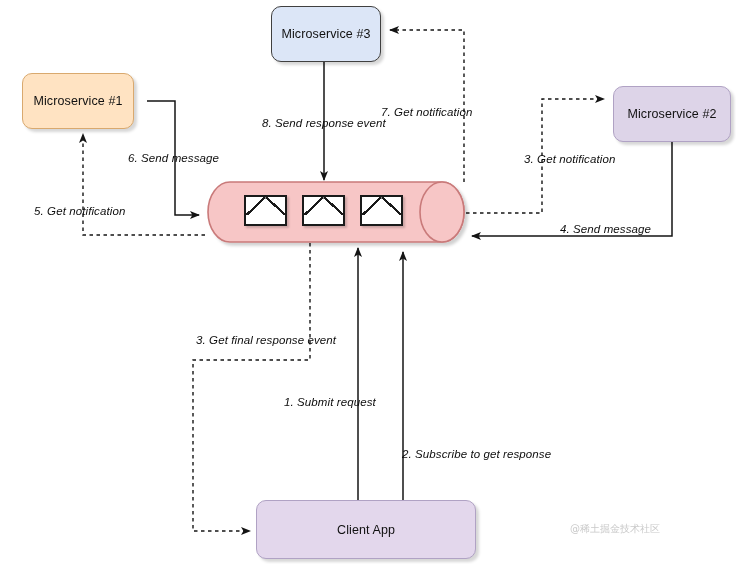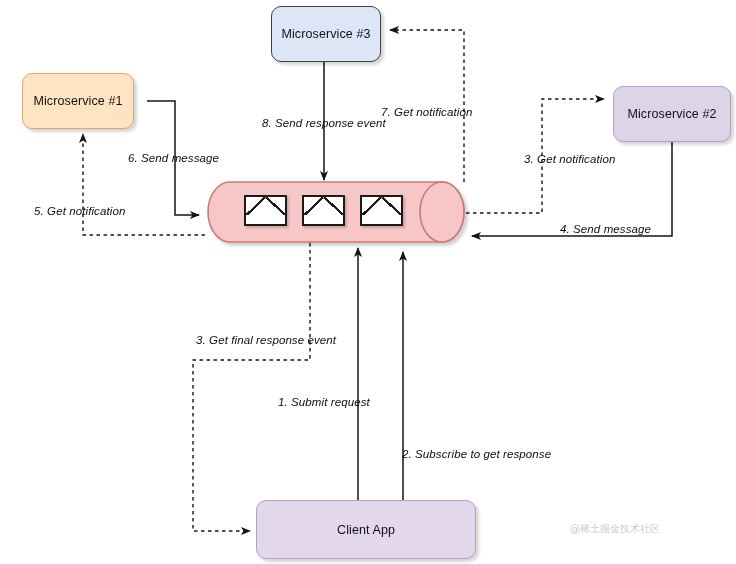--- a/index.html
+++ b/index.html
@@ -149,21 +149,21 @@
 <div class="node" id="clientapp">
   <span>Client App</span>
 </div>
 
 <div class="queue-wrap">
   <div class="env" id="env1"></div>
   <div class="env" id="env2"></div>
   <div class="env" id="env3"></div>
 </div>
 
-<div class="elabel" style="left:278px; top:396px;">1. Submit request</div>
+<div class="elabel" style="left:284px; top:396px;">1. Submit request</div>
 <div class="elabel" style="left:383px; top:448px;margin-left:19px;">2. Subscribe to get response</div>
 <div class="elabel" style="left:524px; top:153px;">3. Get notification</div>
 <div class="elabel" style="left:560px; top:223px;">4. Send message</div>
 <div class="elabel" style="left:11px; top:205px;margin-left:23px;">5. Get notification</div>
 <div class="elabel" style="left:128px; top:152px;">6. Send message</div>
 <div class="elabel" style="left:381px; top:106px;">7. Get notification</div>
 <div class="elabel" style="left:262px; top:117px;">8. Send response event</div>
 <div class="elabel" style="left:196px; top:334px;">3. Get final response event</div>
 
 <div id="watermark">@稀土掘金技术社区</div>

